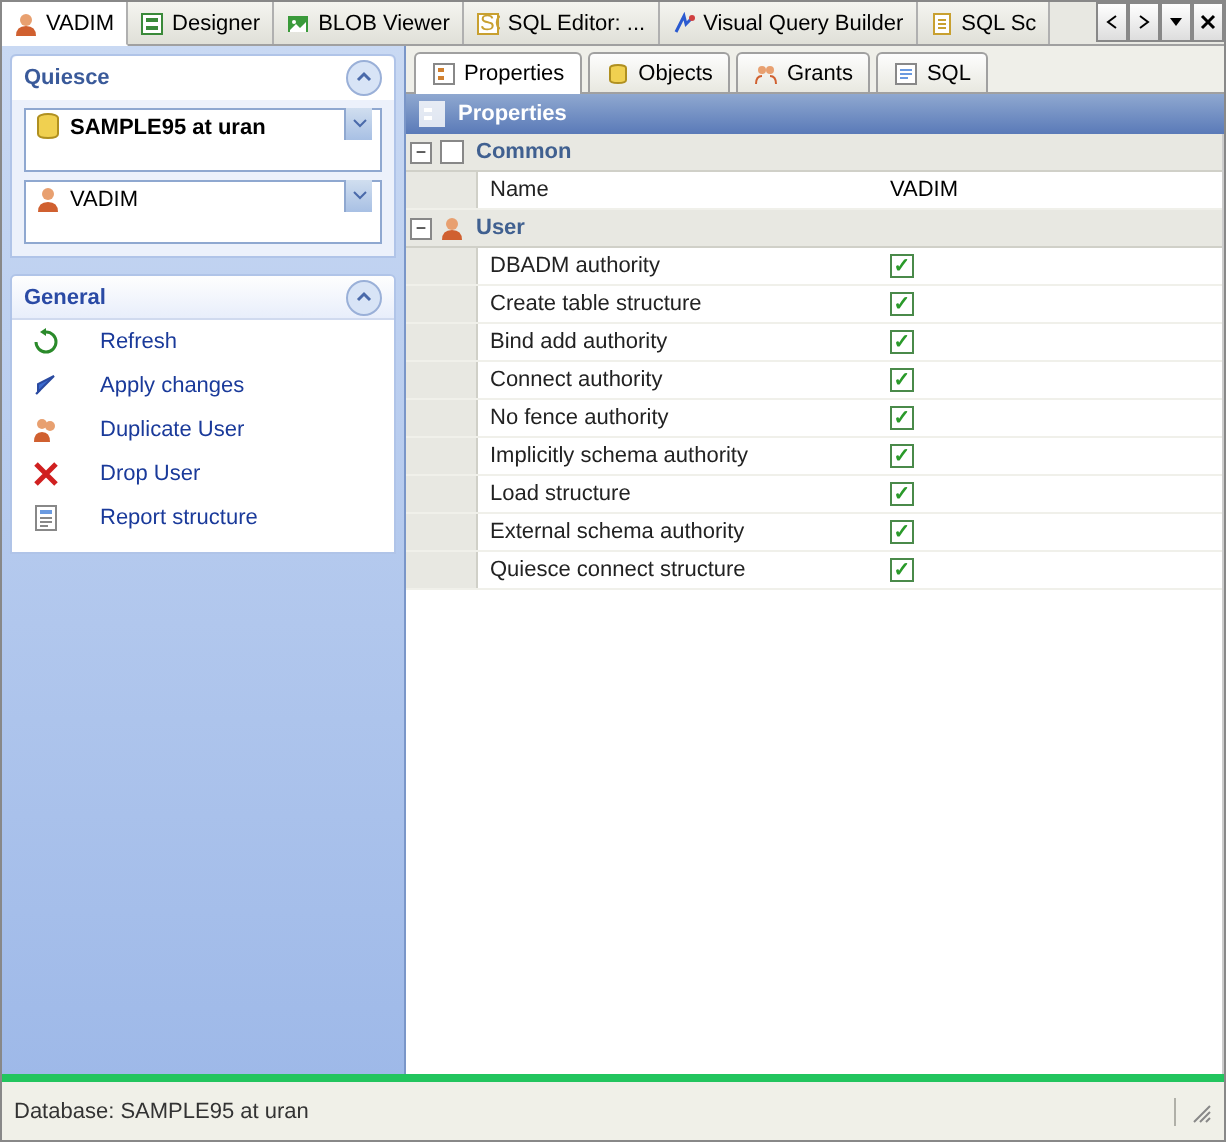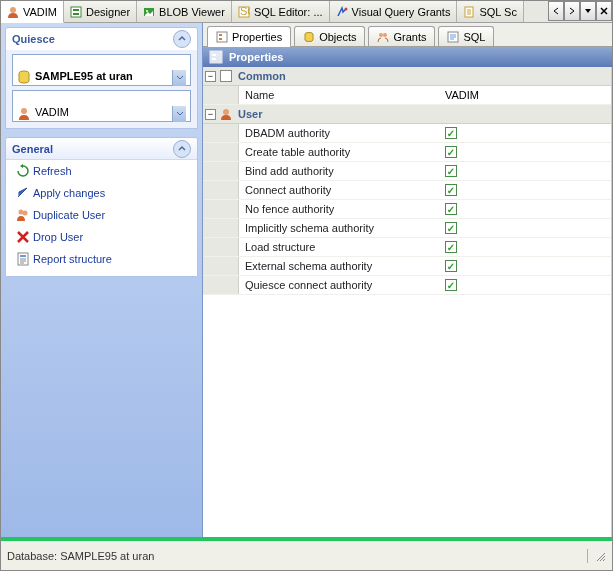--- a/index.html
+++ b/index.html
@@ -15,28 +15,28 @@
 
 .main-wrap { display: flex; height: 529px; }
 
 
 .left { width: 202px; background: linear-gradient(#c9d9f3,#9db8e8); border-right: 1px solid #7a96c8; display: flex; flex-direction: column; }
 .watermark { position: absolute; top: 28px; left: 8px; font-size: 18px; color: #5a86e8; opacity: 0.7; pointer-events: none; z-index: 2; letter-spacing: 1px; }
 .watermark2 { position: absolute; top: 48px; left: 38px; font-size: 11px; color: #5a86e8; opacity: 0.7; pointer-events: none; z-index: 2; }
 .object-panel { margin: 4px; background: #ecf1fb; border: 1px solid #b0c4e8; border-radius: 3px 3px 0 0; padding-bottom: 6px; position: relative; z-index: 3; }
 .object-header { height: 22px; background: #fff; border-radius: 3px 3px 0 0; display: flex; align-items: center; padding: 0 6px; color: #3a5a9a; font-weight: bold; justify-content: space-between; }
 .collapse-btn { width: 18px; height: 18px; border-radius: 9px; background: #d8e4f6; border: 1px solid #9ab0d8; display: flex; align-items: center; justify-content: center; cursor: pointer; }
-.dropdown { margin: 4px 6px 0 6px; height: 20px; background: #fff; border: 1px solid #8fa8d0; display: flex; align-items: flex-start; padding: 15px 4px; cursor: pointer; }
+.dropdown { margin: 4px 6px 0 6px; height: 20px; background: #fff; border: 1px solid #8fa8d0; display: flex; align-items: flex-end; padding: 15px 4px; cursor: pointer; }
 .dropdown .dd-icon { width: 14px; height: 14px; margin-right: 4px; }
 .dropdown .dd-text { flex: 1; font-weight: bold; }
 .dropdown .dd-arrow { width: 14px; height: 16px; background: linear-gradient(#d0deef,#a8c0e4); border-left: 1px solid #8fa8d0; display: flex; align-items: center; justify-content: center; }
 
 .general-panel { margin: 4px; background: #fff; border: 1px solid #b0c4e8; border-radius: 3px 3px 0 0; padding-bottom: 6px; position: relative; z-index: 3; }
 .general-header { height: 22px; background: linear-gradient(#fefefe,#e8eefb); display: flex; align-items: center; padding: 0 6px; color: #2a4aa5; font-weight: bold; justify-content: space-between; border-bottom: 1px solid #d0daef; border-radius: 3px 3px 0 0; }
-.action-item { display: flex; align-items: center; padding: 4px 10px; gap: 3px; color: #1a3a9a; cursor: pointer; }
+.action-item { display: flex; align-items: center; padding: 4px 10px; gap: 20px; color: #1a3a9a; cursor: pointer; }
 .action-icon { width: 14px; height: 14px; display: inline-block; }
 
 
 .right { flex: 1; background: #efefe9; display: flex; flex-direction: column; }
 .sub-tabstrip { height: 24px; display: flex; align-items: flex-end; padding: 3px 4px 0 4px; gap: 3px; border-bottom: 1px solid #a0a0a0; background: #efefe9; }
 .sub-tab { height: 20px; border: 1px solid #a0a0a0; border-bottom: none; border-radius: 3px 3px 0 0; background: linear-gradient(#fdfdfd,#e8e8e0); padding: 0 8px; display: flex; align-items: center; gap: 4px; cursor: pointer; }
 .sub-tab.active { background: #fff; height: 21px; margin-bottom: -1px; }
 
 .prop-header { height: 20px; background: linear-gradient(#8fa8d0,#5a7ab8); color: #fff; font-weight: bold; display: flex; align-items: center; padding: 0 6px; gap: 6px; }
 .prop-body { flex: 1; background: #fff; overflow: auto; border-right: 1px solid #ccc; }
@@ -100,21 +100,21 @@
       </span>
     <span>SQL Editor: ...</span>
   </div>
   <div class="tab">
     <span class="tab-icon">
         <svg width="12" height="12">
           <path d="M2 10 L6 2 L7 6 L10 3" stroke="#2a5ad0" fill="none" stroke-width="1.5"></path>
           <circle cx="10" cy="3" r="1.5" fill="#d04040"></circle>
         </svg>
       </span>
-    <span>Visual Query Grants</span>
+    <span>Visual Query Builder</span>
   </div>
   <div class="tab">
     <span class="tab-icon">
         <svg width="12" height="12">
           <rect x="2" y="1" width="8" height="10" fill="#fff" stroke="#c8a030"></rect>
           <path d="M4 4 L8 4 M4 6 L8 6 M4 8 L8 8" stroke="#c8a030"></path>
         </svg>
       </span>
     <span>SQL Sc</span>
   </div>
@@ -321,21 +321,21 @@
         <span class="title">User</span>
       </div>
       <div id="user-rows">
           <div class="prop-row">
             <span class="indent"></span>
     <span class="label">DBADM authority</span>
     <span class="value"><span class="check">✓</span></span>
           </div>
           <div class="prop-row">
             <span class="indent"></span>
-    <span class="label">Create table authority</span>
+    <span class="label">Create table structure</span>
     <span class="value"><span class="check">✓</span></span>
           </div>
           <div class="prop-row">
             <span class="indent"></span>
     <span class="label">Bind add authority</span>
     <span class="value"><span class="check">✓</span></span>
           </div>
           <div class="prop-row">
             <span class="indent"></span>
     <span class="label">Connect authority</span>
@@ -356,21 +356,21 @@
     <span class="label">Load structure</span>
     <span class="value"><span class="check">✓</span></span>
           </div>
           <div class="prop-row">
             <span class="indent"></span>
     <span class="label">External schema authority</span>
     <span class="value"><span class="check">✓</span></span>
           </div>
           <div class="prop-row">
             <span class="indent"></span>
-    <span class="label">Quiesce connect authority</span>
+    <span class="label">Quiesce connect structure</span>
     <span class="value"><span class="check">✓</span></span>
           </div>
         </div>
     </div>
   </div>
 </div>
 
 <div class="statusbar">
   <span>Database: SAMPLE95 at uran</span>
   <span class="sep"></span>

